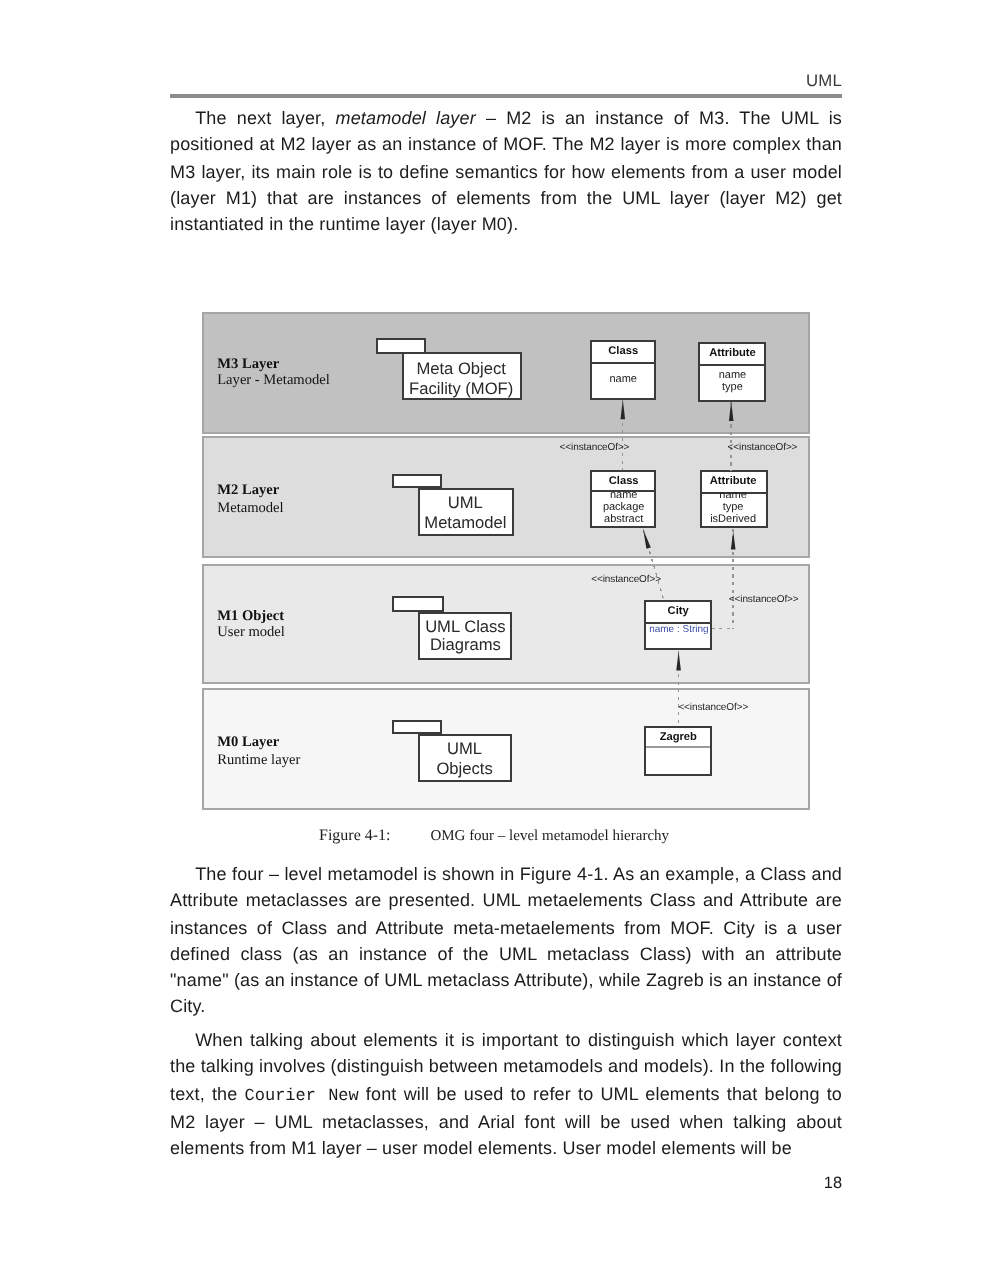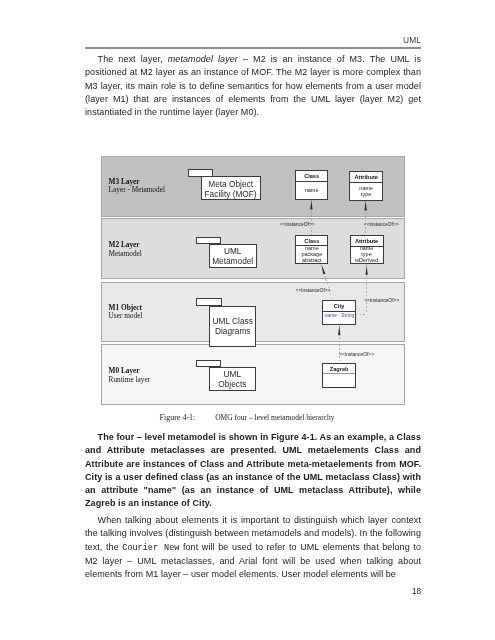--- a/index.html
+++ b/index.html
@@ -51,21 +51,21 @@
 
   <div class="col" style="top:53px;">
     <p class="para"><span>The next layer, </span><i>metamodel layer</i><span> – M2 is an instance of M3. The UML is positioned at M2 layer as an instance of MOF. The M2 layer is more complex than M3 layer, its main role is to define semantics for how elements from a user model (layer M1) that are instances of elements from the UML layer (layer M2) get instantiated in the runtime layer (layer M0).</span></p>
   </div>
 
 
   <div class="figcap">
     <span class="lbl">Figure 4-1:</span><span>OMG four – level metamodel hierarchy</span>
   </div>
 
-  <div class="col" style="top:431px;font-weight:bold;">
+  <div class="col" style="top:431px;">
     <p class="para">The four – level metamodel is shown in Figure 4-1. As an example, a Class and Attribute metaclasses are presented. UML metaelements Class and Attribute are instances of Class and Attribute meta-metaelements from MOF. City is a user defined class (as an instance of the UML metaclass Class) with an attribute "name" (as an instance of UML metaclass Attribute), while Zagreb is an instance of City.</p>
   </div>
 
   <div class="col" style="top:514px;">
     <p class="para"><span>When talking about elements it is important to distinguish which layer context the talking involves (distinguish between metamodels and models). In the following text, the </span><span class="mono">Courier New</span><span> font will be used to refer to UML elements that belong to M2 layer – UML metaclasses, and Arial font will be used when talking about elements from M1 layer – user model elements. User model elements will be</span></p>
   </div>
 
   <div class="fig">
 
     <div class="layer" style="top:0px;height:60.5px;background:#c1c1c1;"></div>
@@ -103,21 +103,21 @@
       <div class="tab" style="width:25.2px;height:7.6px;"></div>
       <div class="bodybox" style="top:7.1px;width:48px;height:24.2px;">
         <div class="lbl">
           <span>UML</span><br><span>Metamodel</span>
         </div>
       </div>
     </div>
 
     <div class="pkg" style="left:95px;top:142.4px;width:47.4px;height:31.1px;">
       <div class="tab" style="width:25.5px;height:7.8px;"></div>
-      <div class="bodybox" style="top:7.3px;width:47.4px;height:41px;">
+      <div class="bodybox" style="top:7.3px;width:47.4px;height:24px;">
         <div class="lbl">
           <span>UML Class</span><br><span>Diagrams</span>
         </div>
       </div>
     </div>
 
     <div class="pkg" style="left:94.6px;top:203.5px;width:47.4px;height:31.3px;">
       <div class="tab" style="width:25.2px;height:7.5px;"></div>
       <div class="bodybox" style="top:7px;width:47.4px;height:24.8px;">
         <div class="lbl">

